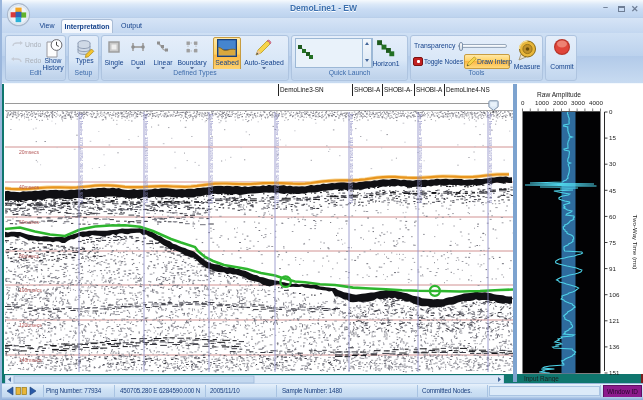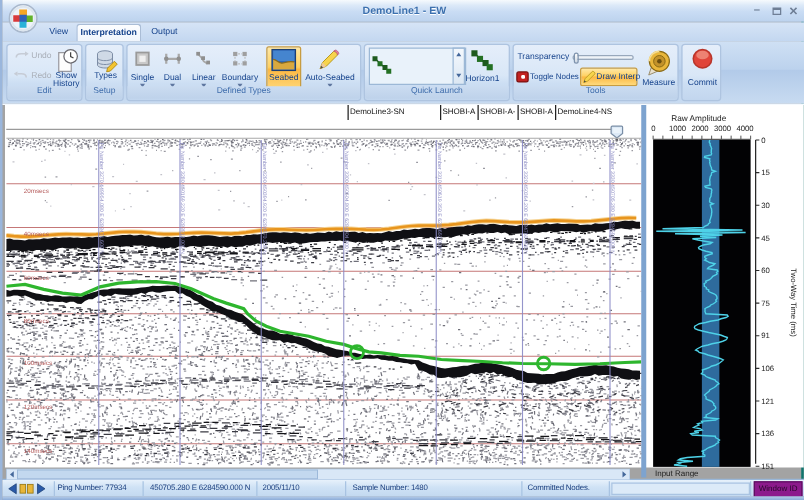--- a/index.html
+++ b/index.html
@@ -1,15 +1,15 @@
 <!DOCTYPE html>
 <html><head><meta charset="utf-8"><style>
 *{margin:0;padding:0;box-sizing:border-box}
 html,body{width:643px;height:400px;font-family:"Liberation Sans",sans-serif;overflow:hidden}
-#win{position:absolute;inset:0;background:#a3a3a3;border-left:2px solid #9ab6dc;border-right:2px solid #0f766e}
+#win{position:absolute;inset:0;background:#0f766e;border-left:2px solid #9ab6dc;border-right:2px solid #7f1d1d}
 .abs{position:absolute}
 #title{left:0;top:0;width:643px;height:18px;background:linear-gradient(#f6fafd,#dce9f8 25%,#c9dcf4 55%,#bdd3ee);border-bottom:1px solid #b9cfea}
 #title .txt{left:0;right:0;top:3px;text-align:center;font-size:8.5px;font-weight:bold;color:#3c70ae;text-shadow:0 1px 0 #fff}
 .winbtn{top:4px;color:#6e7e95;font-size:9px;font-weight:bold}
 #tabs{left:0;top:18px;width:643px;height:15px;background:linear-gradient(#d6e4f6,#c3d7f0)}
 .tab{top:1px;height:14px;font-size:7px;color:#15428b;text-align:center;line-height:14px}
 .tabactive{background:linear-gradient(#fcfdff,#f0f5fc);border:1px solid #aabdd6;border-bottom:none;border-radius:3px 3px 0 0;font-weight:bold;color:#15428b}
 #ribbon{left:0;top:33px;width:643px;height:50px;background:linear-gradient(#cfe0f4,#bcd2ed 45%,#b2cae9 46%,#c8dbf1)}
 #ribbon:after{content:"";position:absolute;left:0;right:0;bottom:-1px;height:1px;background:#f4f9fe}
 .grp{top:2px;height:46px;border:1px solid #aec4e0;border-radius:3px;background:linear-gradient(#e5eefa,#d9e7f7 55%,#ccdef3 70%,#c2d6ee)}

